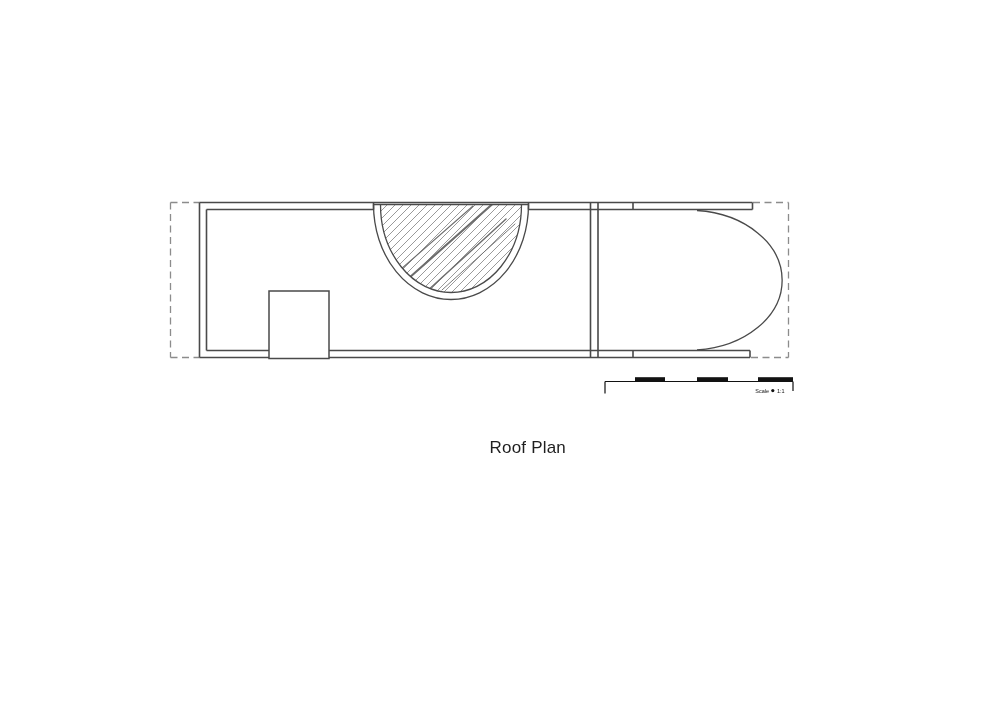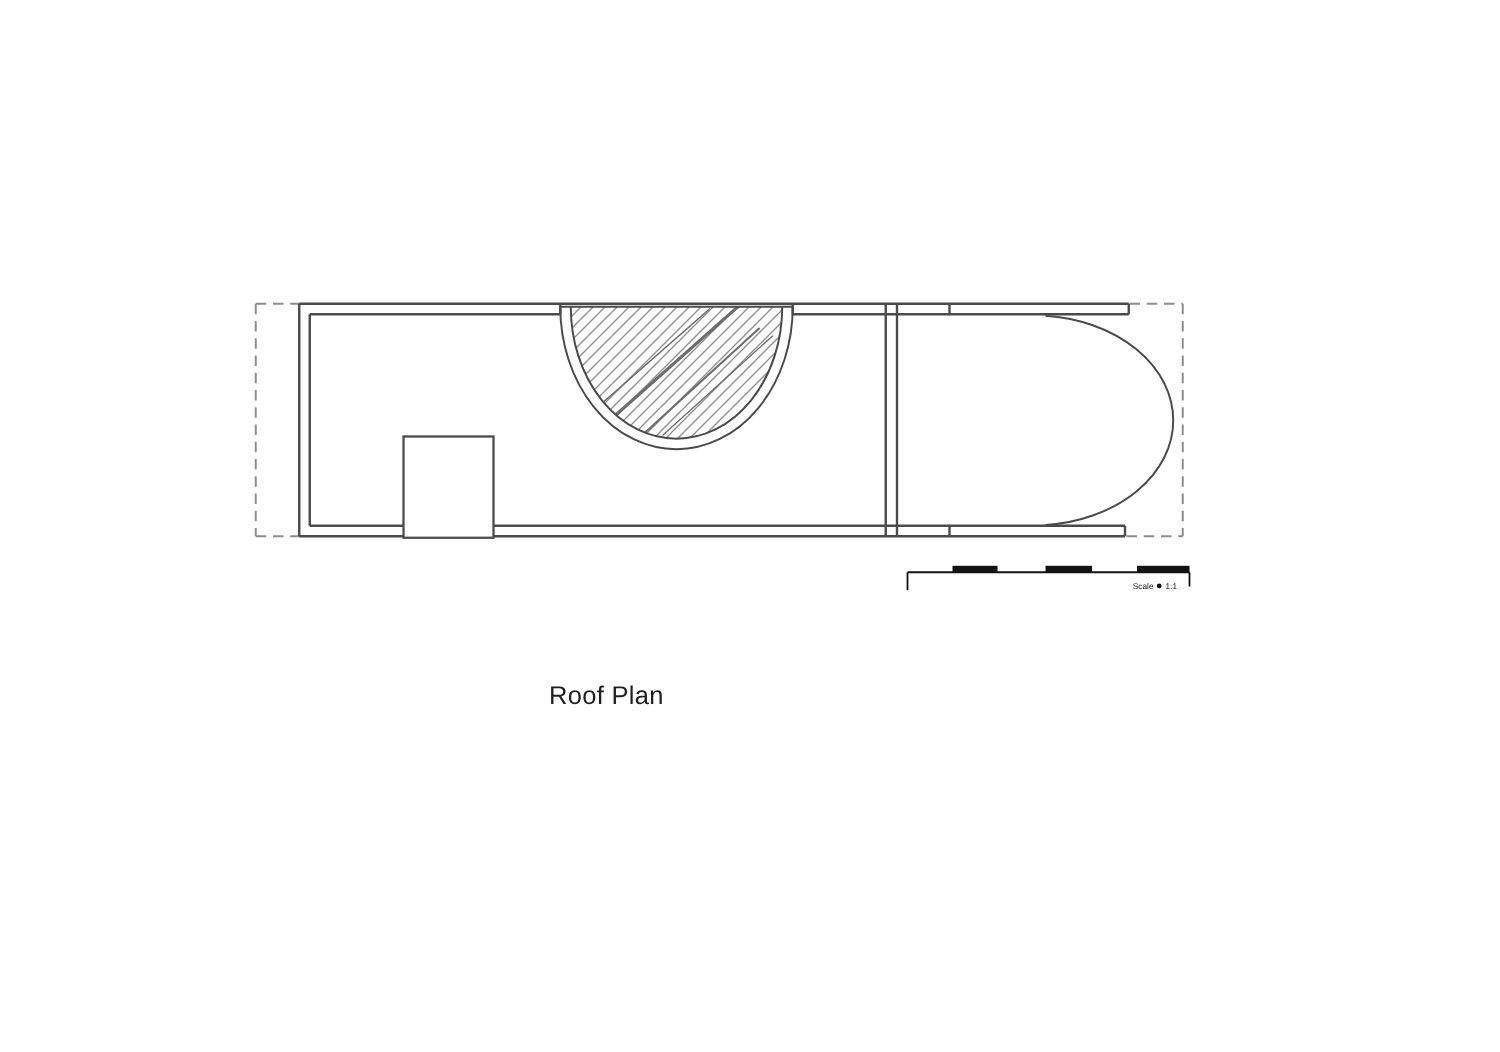--- a/index.html
+++ b/index.html
@@ -18,22 +18,22 @@
   .hatchfill { fill: url(#glassHatch); stroke: none; }
   .hatchpat  { stroke: var(--hatch-line, #8f8f8f); stroke-width: 0.9; }
   .accent    { stroke: #6d6d6d; fill: none; stroke-linecap: round; }
   .sq        { fill: #ffffff; stroke: var(--wall-line, #4a4a4a); stroke-width: 1.5; }
   .scaleline { stroke: var(--scale-bar-black, #121212); stroke-width: 1.2; fill: none; }
   .block rect { fill: var(--scale-bar-black, #121212); }
   .scaletext { font: 5.5px "Liberation Sans", sans-serif; fill: var(--scale-bar-black, #121212); }
   .dot       { fill: var(--scale-bar-black, #121212); }
 
   #title {
-    position: absolute; left: 366px; top: 454px; width: 200px;
-    text-align: left; font-size: 17px; letter-spacing: 0.2px;
+    position: absolute; left: 366px; top: 438px; width: 200px;
+    text-align: right; font-size: 17px; letter-spacing: 0.2px;
     color: var(--title-text, #1f1f1f);
   }
 </style>
 </head>
 <body>
 
 <div id="canvas">
 
   <svg width="1000" height="701" viewBox="0 0 1000 701">
     <defs>

